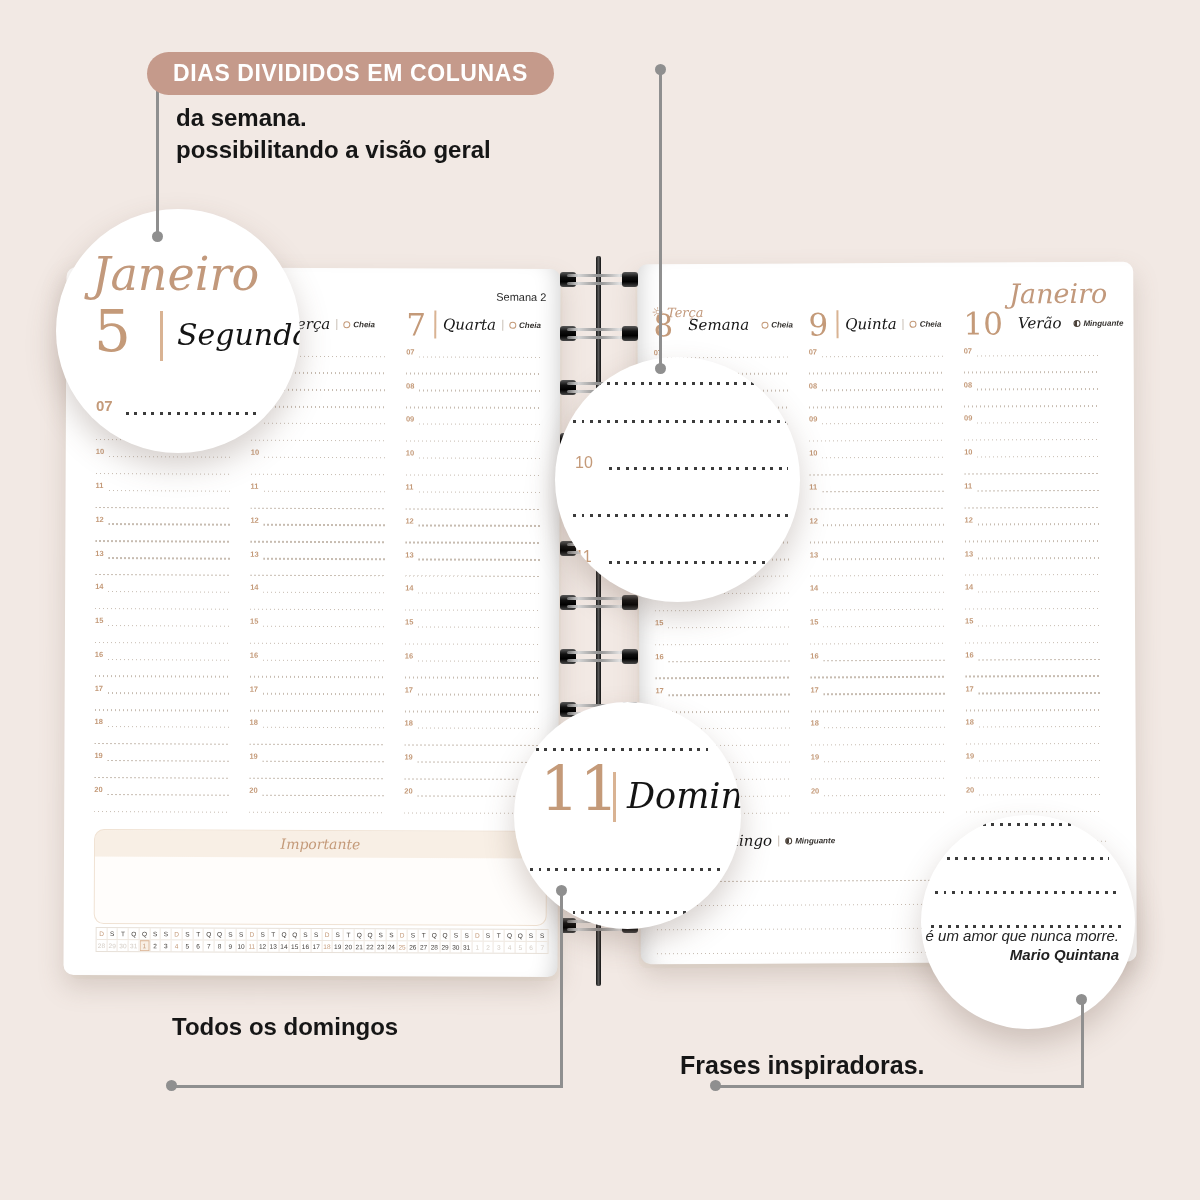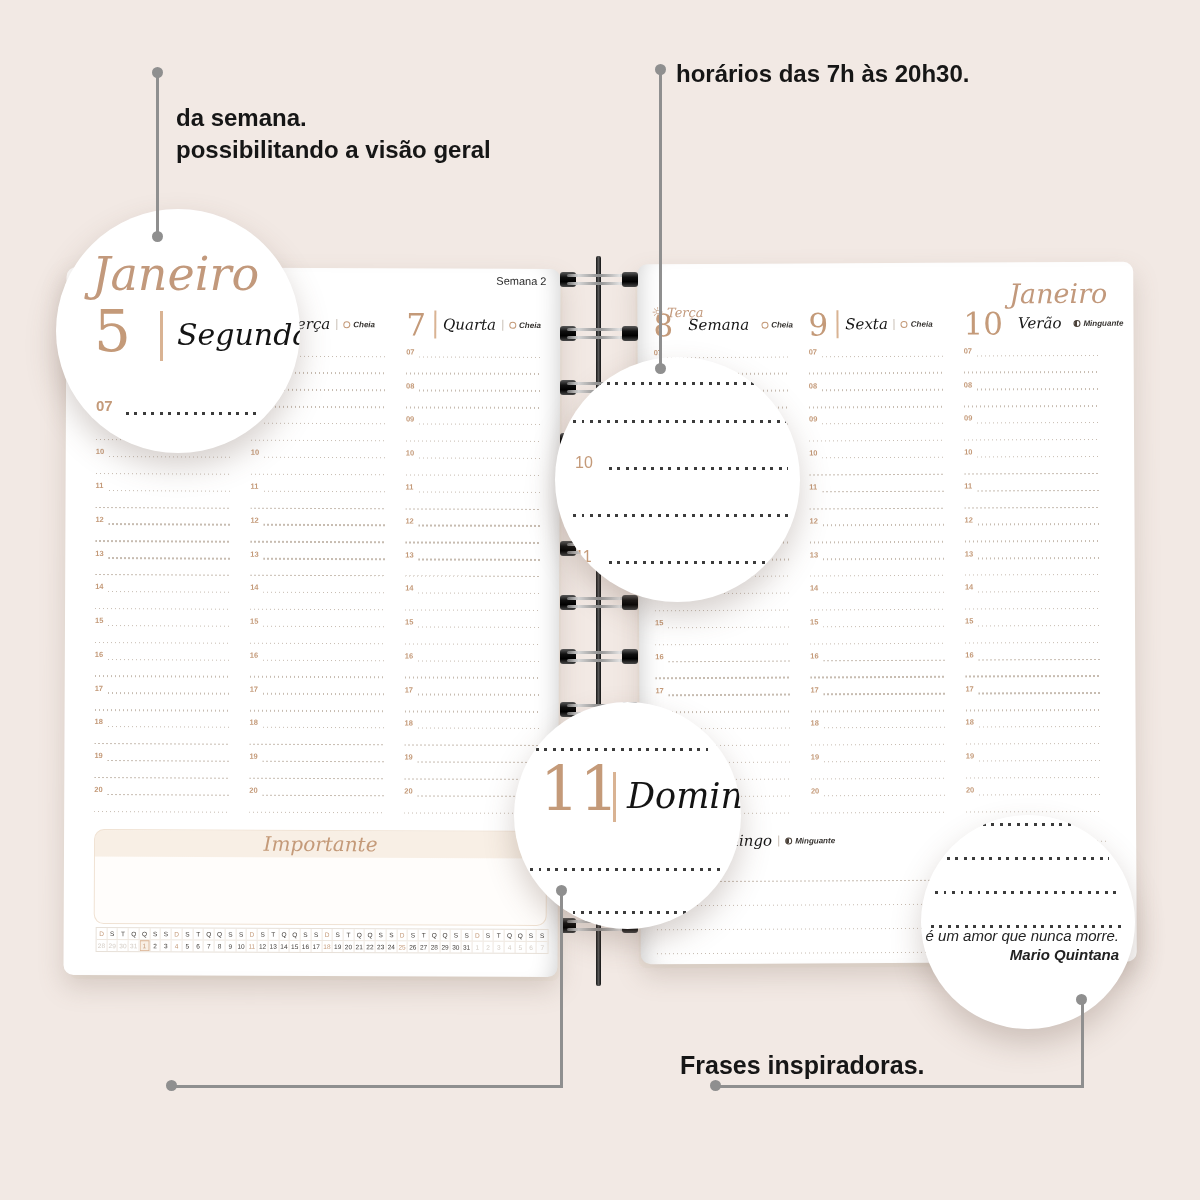--- a/index.html
+++ b/index.html
@@ -32,21 +32,21 @@
   .ring{position:absolute;left:560px;width:78px;height:15px;z-index:2}
   .ring i{display:block;position:absolute}
   .clamp{top:0;width:16px;height:15px;border-radius:3px;
          background:linear-gradient(180deg,#5a5a5a,#101010 35%,#000 65%,#484848)}
   .clamp.l{left:0}.clamp.r{right:0}
   .wire{left:7px;right:7px;height:3px;border-radius:2px;
         background:linear-gradient(90deg,#6e6e6e,#d6d6d6 18%,#8f8f8f 50%,#e0e0e0 82%,#5c5c5c)}
   .wire.w1{top:2px}.wire.w2{bottom:2px}
 
   
-  .semana{position:absolute;right:14px;top:6px;font-size:11px;color:#2c2c2c}
+  .semana{position:absolute;right:14px;top:22px;font-size:11px;color:#2c2c2c}
   .month-corner{position:absolute;right:26px;top:16px;font-family:"DejaVu Serif",serif;font-style:italic;
                 font-size:27px;color:#c2997c}
   .season{position:absolute;left:14px;top:40px;font-family:"DejaVu Serif",serif;font-style:italic;
           font-size:13px;color:#c2997c}
   .season .sun{font-style:normal;font-size:14px;margin-right:3px}
 
   .cols{position:absolute;left:0;right:0;display:flex}
   .page.left  .cols{top:40px;padding:0 19px 0 30px;gap:20px}
   .page.right .cols{top:45px;padding:0 35px 0 16px;gap:20px}
   .col{flex:1 1 0;min-width:0}
@@ -62,21 +62,21 @@
   .trow{position:relative;height:16.9px}
   .tlabel{position:absolute;left:0;bottom:1px;font-size:7.5px;color:#c49a79;font-weight:bold}
   .pline{position:absolute;bottom:0;right:0;height:1.4px;
          background:repeating-linear-gradient(to right,#c7bcb1 0 1.3px,transparent 1.3px 4px)}
   .pline.lbl{left:13px}.pline.full{left:0}
 
   
   .importante{position:absolute;left:30px;right:11px;top:562px;height:93px;border:1px solid #f0e2d3;
               border-radius:10px;background:linear-gradient(180deg,#f8efe5 0,#f8efe5 26px,#fffdfb 27px);
               text-align:center}
-  .importante span{font-family:"DejaVu Serif",serif;font-style:italic;font-size:20px;color:#c49a79;
+  .importante span{font-family:"DejaVu Serif",serif;font-style:italic;font-size:14px;color:#c49a79;
                    line-height:26px}
   .calstrip{position:absolute;left:32px;right:9px;top:660px;border:1px solid #e7e0d8}
   .calrow{display:grid;grid-template-columns:repeat(42,1fr)}
   .calrow div{border-right:1px solid #eee7df;text-align:center;font-size:6.5px;line-height:11px;
               color:#45413d;overflow:hidden}
   .calrow div:last-child{border-right:none}
   .calrow.nums{border-top:1px solid #eee7df}
   .calrow .sun{color:#c49a79}
   .calrow .out{color:#d3ccc4}
   .calrow .today{color:#c49a79;background:#f8efe5;box-shadow:inset 0 0 0 1px #d9b393}
@@ -680,21 +680,21 @@
             </div>
             <div class="trow">
               <i class="pline full"></i>
             </div>
           </div>
         </div>
         <div class="col">
           <div class="colhead">
             <span class="dnum">9</span>
             <i class="dbar"></i>
-            <span class="dname">Sexta</span>
+            <span class="dname">Quinta</span>
             <i class="dbar2"></i>
             <span class="moonwrap">
               <i class="moon cheia"></i>
               <span class="mlabel">Cheia</span>
             </span>
           </div>
           <div>
             <div class="trow">
               <span class="tlabel">07</span>
               <i class="pline lbl"></i>
@@ -1076,28 +1076,29 @@
 
   <div class="callout c-quote">
     <i class="dkline" style="left:62px;top:8px;width:88px"></i>
     <i class="dkline" style="left:26px;top:42px;width:162px"></i>
     <i class="dkline" style="left:14px;top:76px;width:184px"></i>
     <i class="dkline" style="left:10px;top:110px;width:192px"></i>
     <span class="cquote">A amizade é um amor que nunca morre.</span>
     <span class="cauthor">Mario Quintana</span>
   </div>
 
+  <div class="badge">DIAS DIVIDIDOS EM COLUNAS</div>
   <div class="ann sub">
     <div>da semana.</div>
     <div>possibilitando a visão geral</div>
   </div>
   <div class="ann tr">
-    <div>horários das 7h às 20h30.</div>
   </div>
   <div class="ann bl">
+    <div>Todos os domingos</div>
   </div>
   <div class="ann br">Frases inspiradoras.</div>
 
   <div class="cdot" style="left:152px;top:67px"></div>
   <div class="cline" style="left:156px;top:72px;width:3px;height:165px"></div>
   <div class="cdot" style="left:152px;top:231px"></div>
 
   <div class="cdot" style="left:655px;top:64px"></div>
   <div class="cline" style="left:659px;top:69px;width:3px;height:298px"></div>
   <div class="cdot" style="left:655px;top:363px"></div>

